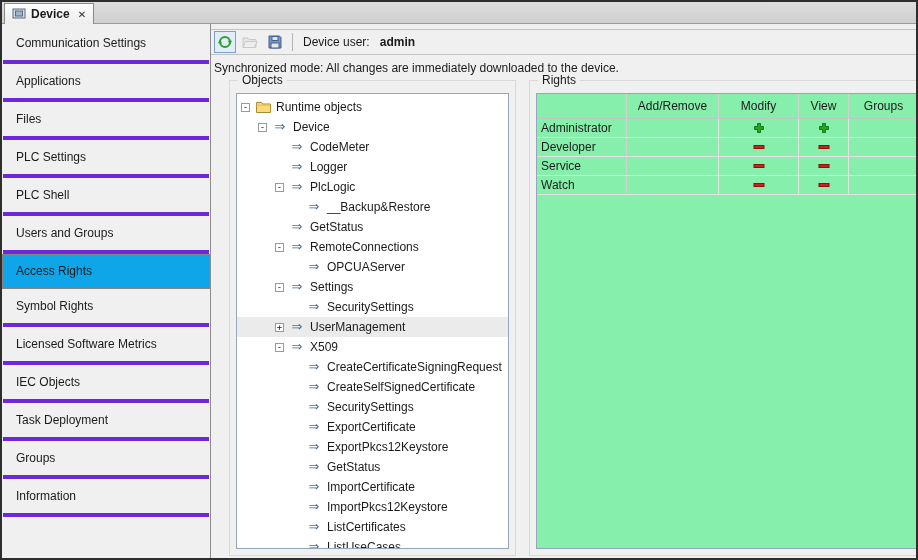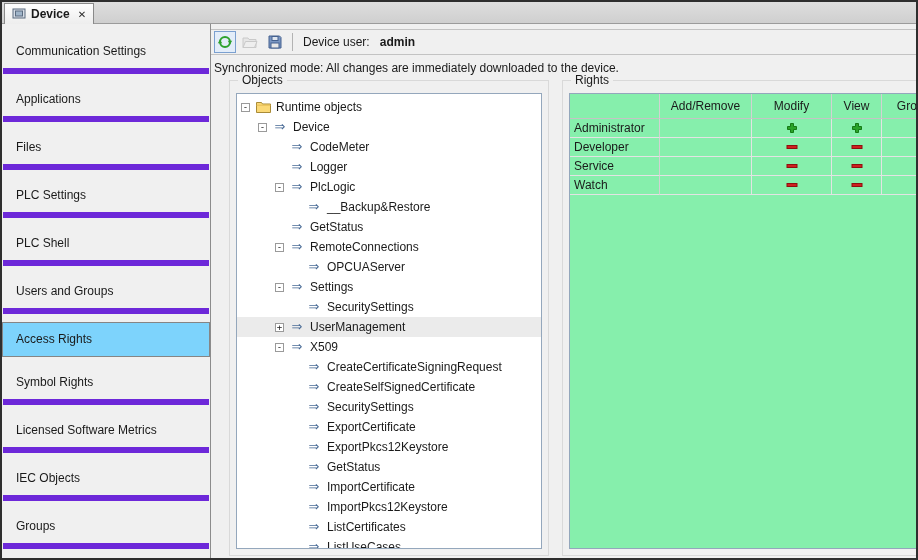--- a/index.html
+++ b/index.html
@@ -16,22 +16,22 @@
   }
   .tab {
     display:flex; align-items:center; gap:5px; height:20px; padding:0 7px;
     background:linear-gradient(#fefefe,#ededed); border:1px solid #8a8a8a; border-bottom:none;
     font-weight:bold; margin-bottom:-1px;
   }
   .tab-close { font-weight:bold; font-size:10px; color:#2b2b2b; margin-left:3px; cursor:default; }
   
   .body { position:absolute; top:22px; left:0; right:0; bottom:0; display:flex; }
   .sidebar { width:209px; flex:none; border-right:1px solid #8c8c8c; background:#f0f0f0; box-sizing:border-box; padding-top:2px; }
-  .side-item { height:34px; line-height:34px; padding-left:13px; border-bottom:6px solid #6d28d9; margin:8px 1px; cursor:default; white-space:nowrap; overflow:hidden; }
-  .side-item.selected { border:1px solid #858585; background:#7dd3fc; height:33px; line-height:33px; margin:0; }
+  .side-item { height:34px; line-height:34px; padding-left:13px; border-bottom:4px solid #6d28d9; margin:0 1px; cursor:default; white-space:nowrap; overflow:hidden; }
+  .side-item.selected { border:1px solid #858585; background:#0ea5e9; height:33px; line-height:33px; margin:0; }
   .main { flex:1; position:relative; background:#f0f0f0; overflow:hidden; }
   
   .toolbar {
     position:absolute; top:5px; left:0; right:0; height:26px; box-sizing:border-box;
     border-top:1px solid #c3c3c3; border-bottom:1px solid #c3c3c3;
     display:flex; align-items:center; padding-left:3px; gap:3px;
   }
   .tool-btn {
     width:22px; height:22px; display:flex; align-items:center; justify-content:center;
     border:1px solid #7ba0d0; background:#e3edf9; box-sizing:border-box; padding:0;
@@ -39,21 +39,21 @@
   .tool-icon { width:22px; height:22px; display:flex; align-items:center; justify-content:center; }
   .tool-icon.disabled svg { opacity:.45; }
   .tool-sep { width:1px; height:18px; background:#b3b3b3; margin:0 5px 0 3px; }
   .device-user-label { margin-left:2px; }
   .device-user-value { font-weight:bold; margin-left:7px; }
   .sync-note { position:absolute; top:37px; left:3px; white-space:nowrap; }
   
   .panels { position:absolute; top:56px; left:18px; right:-2px; bottom:2px; display:flex; gap:13px; }
   .groupbox { position:relative; border:1px solid #d9d9d9; box-sizing:border-box; padding:12px 6px 6px 6px; }
   .gb-label { position:absolute; top:-8px; left:8px; background:#f0f0f0; padding:0 4px; }
-  .objects { width:320px; flex:none; }
+  .objects { width:287px; flex:none; }
   .rights { flex:1; }
   
   .tree {
     height:100%; box-sizing:border-box; background:#fff; border:1px solid #94a7bc;
     overflow:hidden; padding-top:3px;
   }
   .tree-row { height:20px; display:flex; align-items:center; white-space:nowrap; cursor:default; }
   .tree-row.selected { background:#ebebeb; }
   .toggle {
     width:9px; height:9px; box-sizing:border-box; border:1px solid #9a9a9a; background:#fff;
@@ -98,20 +98,21 @@
         <div class="side-item">Communication Settings</div>
         <div class="side-item">Applications</div>
         <div class="side-item">Files</div>
         <div class="side-item">PLC Settings</div>
         <div class="side-item">PLC Shell</div>
         <div class="side-item">Users and Groups</div>
         <div class="side-item selected">Access Rights</div>
         <div class="side-item">Symbol Rights</div>
         <div class="side-item">Licensed Software Metrics</div>
         <div class="side-item">IEC Objects</div>
+        <div class="side-item">Task Deployment</div>
         <div class="side-item">Groups</div>
         <div class="side-item">Information</div>
       </div>
 
     <div class="main">
 
       <div class="toolbar">
         <button class="tool-btn">
           <span class="icon-wrap">
             <svg width="16" height="16" viewBox="0 0 16 16">

